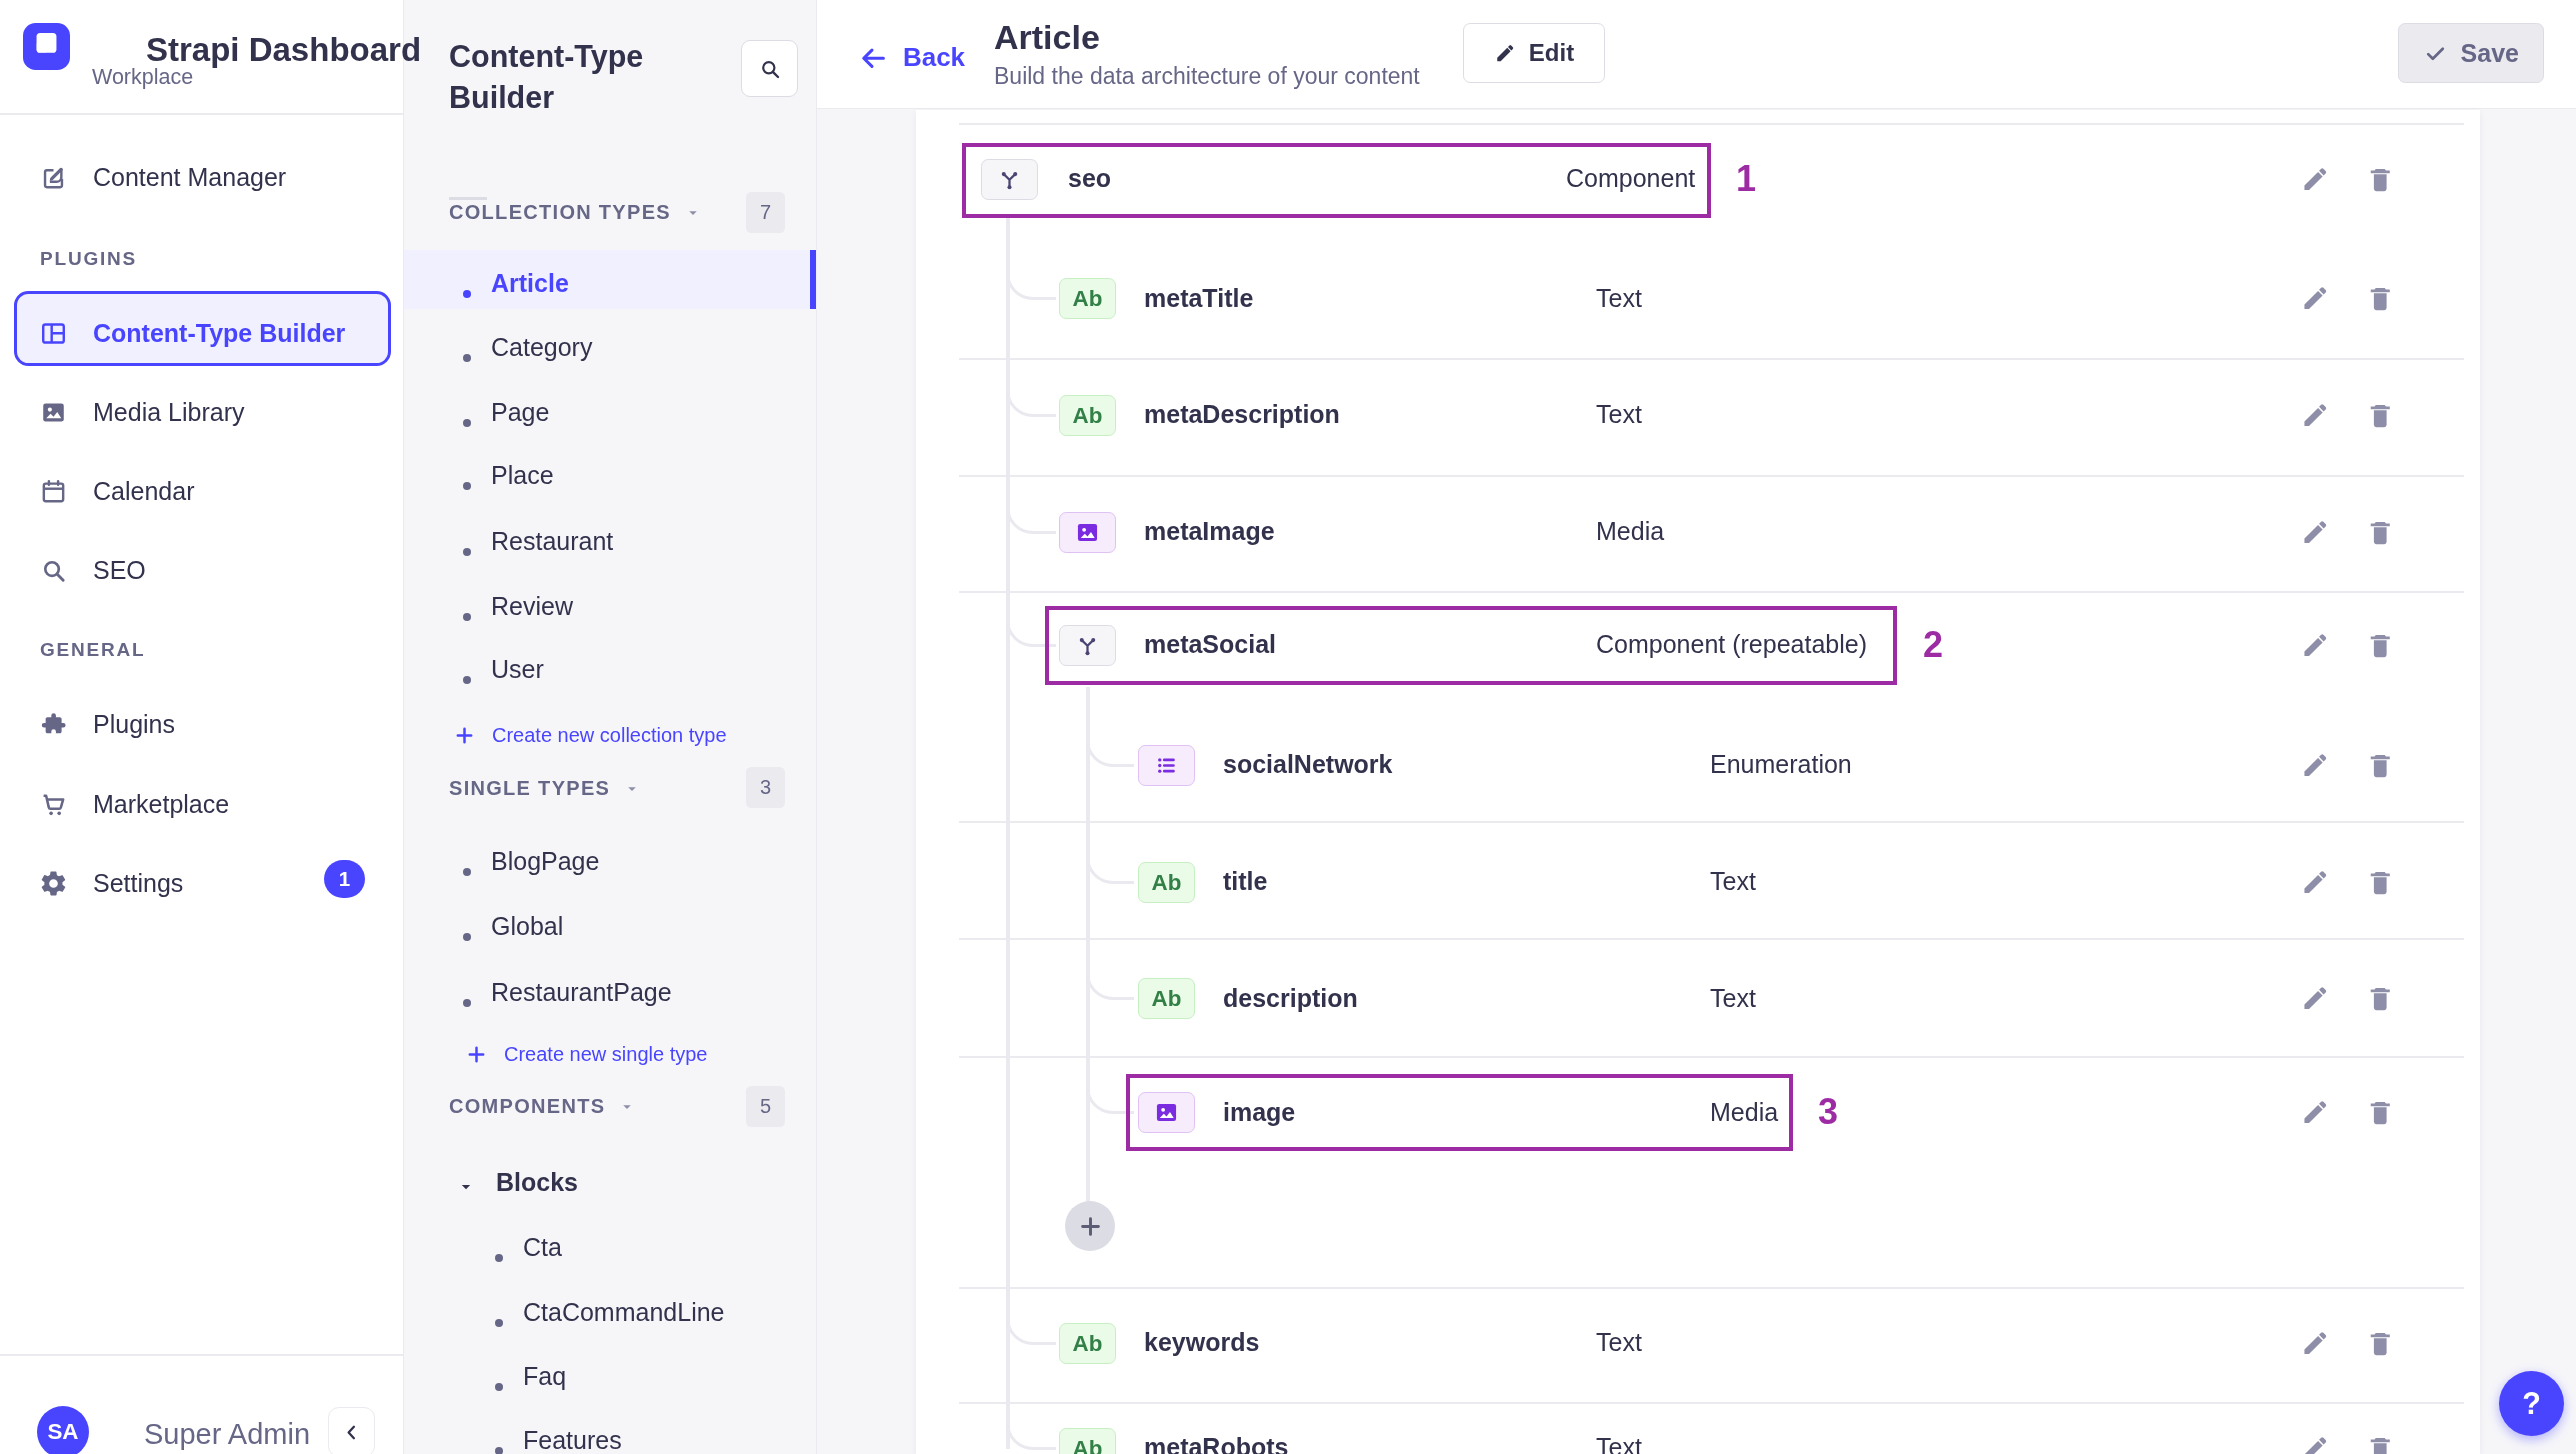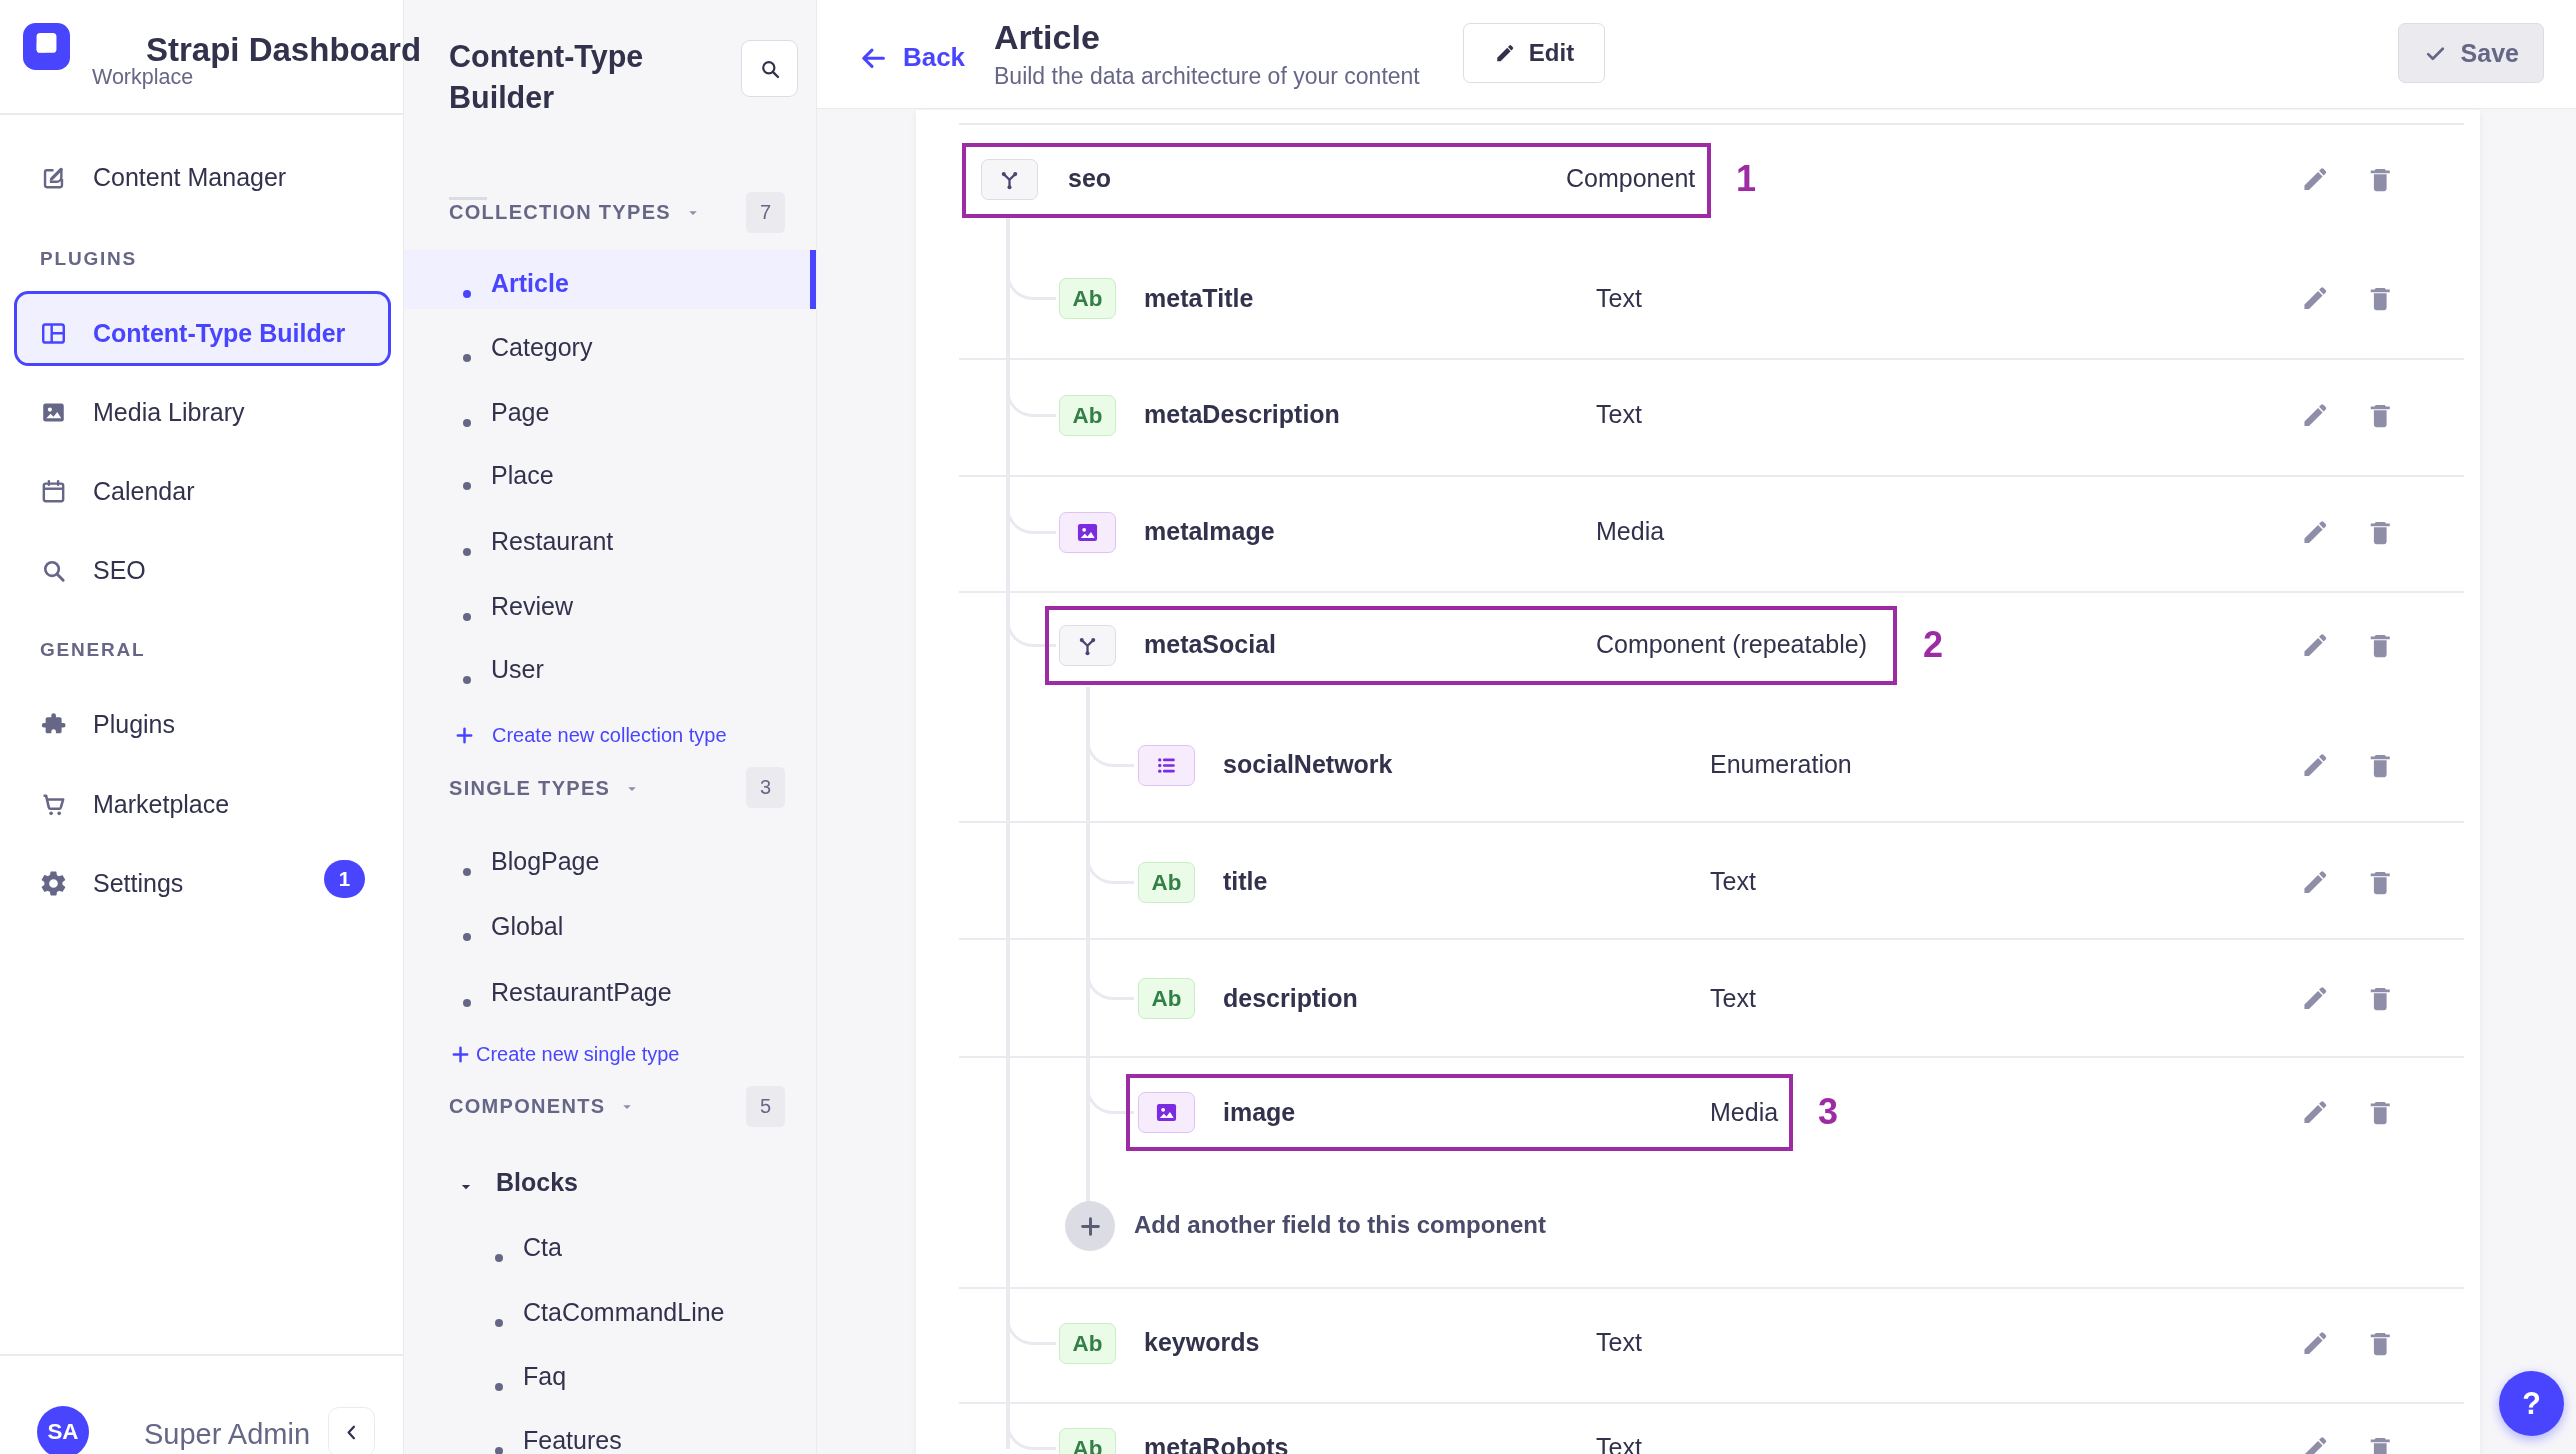--- a/index.html
+++ b/index.html
@@ -245,21 +245,21 @@
       <div class="sb2-item">BlogPage</div>
     </div>
     <div class="vcent" style="position: absolute; left: 463px; top: 902px; width: 341px; height: 39px; gap: 20px;">
       <span class="bullet"></span>
       <div class="sb2-item">Global</div>
     </div>
     <div class="vcent" style="position: absolute; left: 463px; top: 968px; width: 341px; height: 39px; gap: 20px;">
       <span class="bullet"></span>
       <div class="sb2-item">RestaurantPage</div>
     </div>
-    <div class="vcent link-accent" style="position: absolute; left: 449px; top: 1027px; width: 359px; height: 39px; gap: 4px;">
+    <div class="vcent link-accent" style="position: absolute; left: 465px; top: 1027px; width: 359px; height: 39px; gap: 16px;">
       <span class="ico" style="color: var(--accent);">
         <svg width="23" height="23" viewBox="0 0 24 24">
           <path d="M12 5v14M5 12h14" fill="none" stroke="currentColor" stroke-width="2.6" stroke-linecap="round"></path>
         </svg>
       </span>
       <div>Create new single type</div>
     </div>
     <div class="sb2-head" style="position: absolute; left: 449px; top: 1092px; width: 269px; height: 29px;">
       <div>COMPONENTS</div>
       <span class="ico" style="color: var(--soft);">
@@ -561,21 +561,20 @@
     </button>
     <div class="hlbox" style="position: absolute; left: 1126px; top: 1074px; width: 667px; height: 77px;"></div>
     <div class="hlnum" style="position: absolute; left: 1818px; top: 1091px; width: 54px; height: 43px;">3</div>
     <button class="addcircle" style="position: absolute; left: 1065px; top: 1201px; width: 50px; height: 50px;">
       <span class="ico" style="color: rgb(92, 92, 117);">
         <svg width="27" height="27" viewBox="0 0 24 24">
           <path d="M12 5v14M5 12h14" fill="none" stroke="currentColor" stroke-width="2.6" stroke-linecap="round"></path>
         </svg>
       </span>
     </button>
-    <div class="addlabel" style="position: absolute; left: 1134px; top: 1211px; width: 628px; height: 30.5px;">Add another field to this component</div>
     <div class="fbox text" style="position: absolute; left: 1059px; top: 1323px; width: 57px; height: 41px;">Ab</div>
     <div class="row-name" style="position: absolute; left: 1144px; top: 1328px; width: 386px; height: 30.5px;">keywords</div>
     <div class="row-type" style="position: absolute; left: 1596px; top: 1328px; width: 395px; height: 30.5px;">Text</div>
     <button class="rowbtn" style="position: absolute; left: 2296px; top: 1324px; width: 39px; height: 39px;">
       <span class="ico" style="color: var(--soft);">
         <svg width="30.5" height="30.5" viewBox="0 0 24 24">
           <path d="M3.5 16.9V20.5h3.6L17.8 9.8 14.2 6.2 3.5 16.9z" fill="currentColor"></path>
           <path d="M20.2 7.4a1.27 1.27 0 0 0 0-1.8l-1.8-1.8a1.27 1.27 0 0 0-1.8 0l-1.6 1.6 3.6 3.6 1.6-1.6z" fill="currentColor"></path>
         </svg>
       </span>

